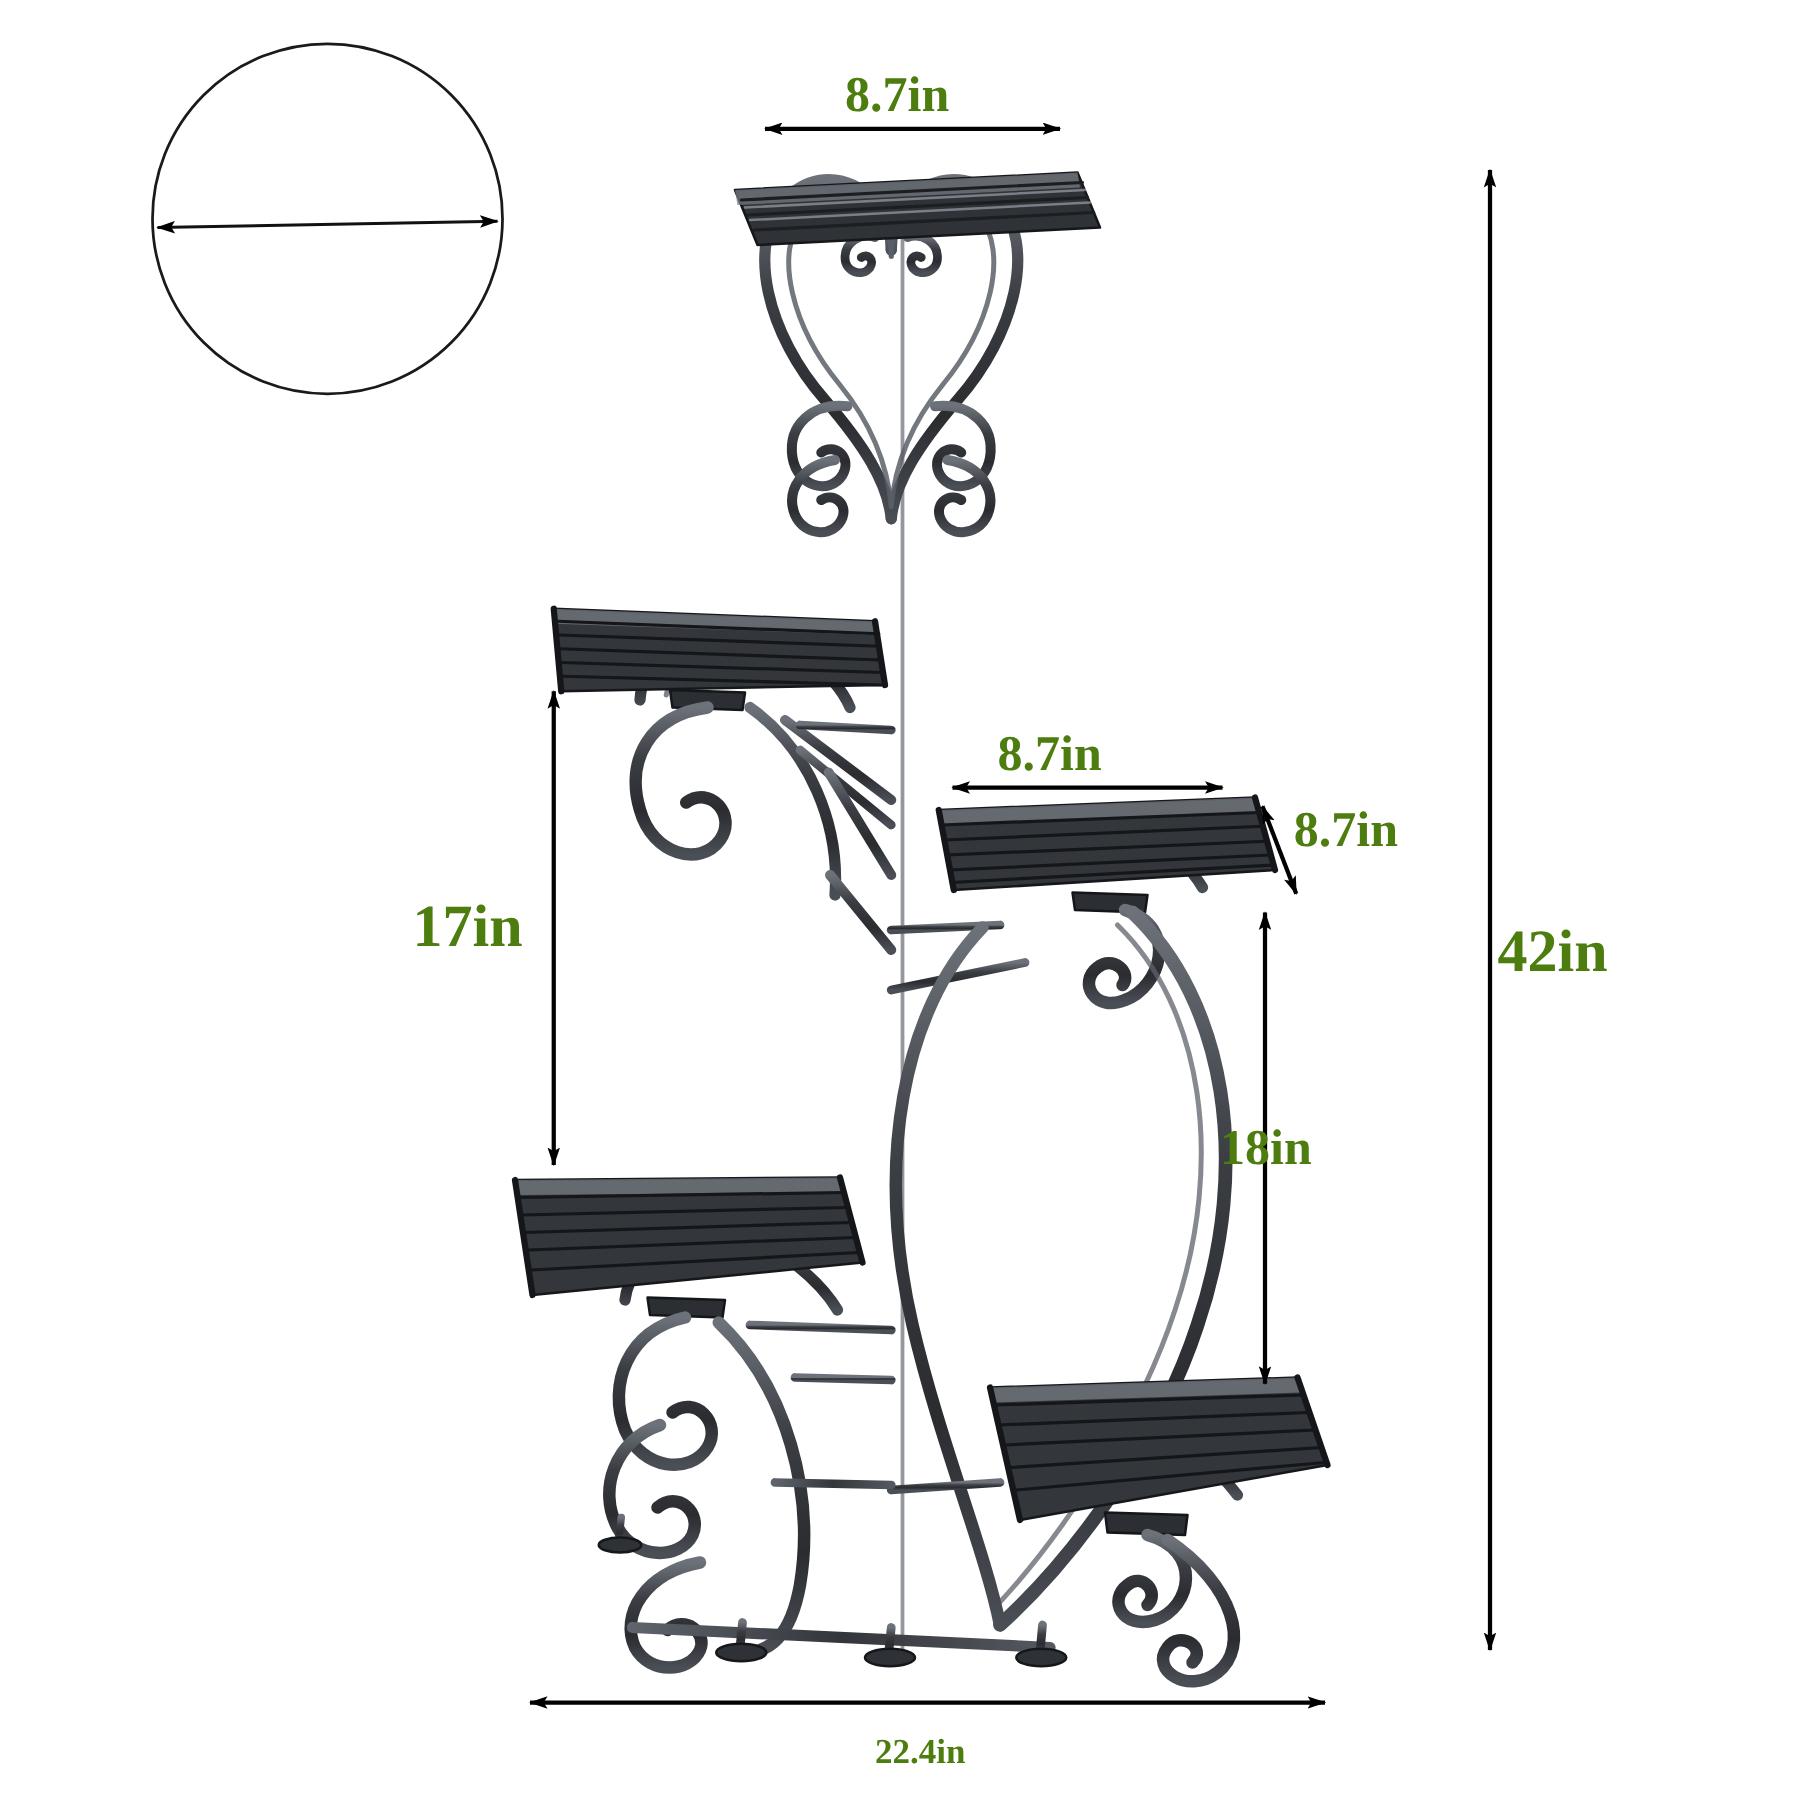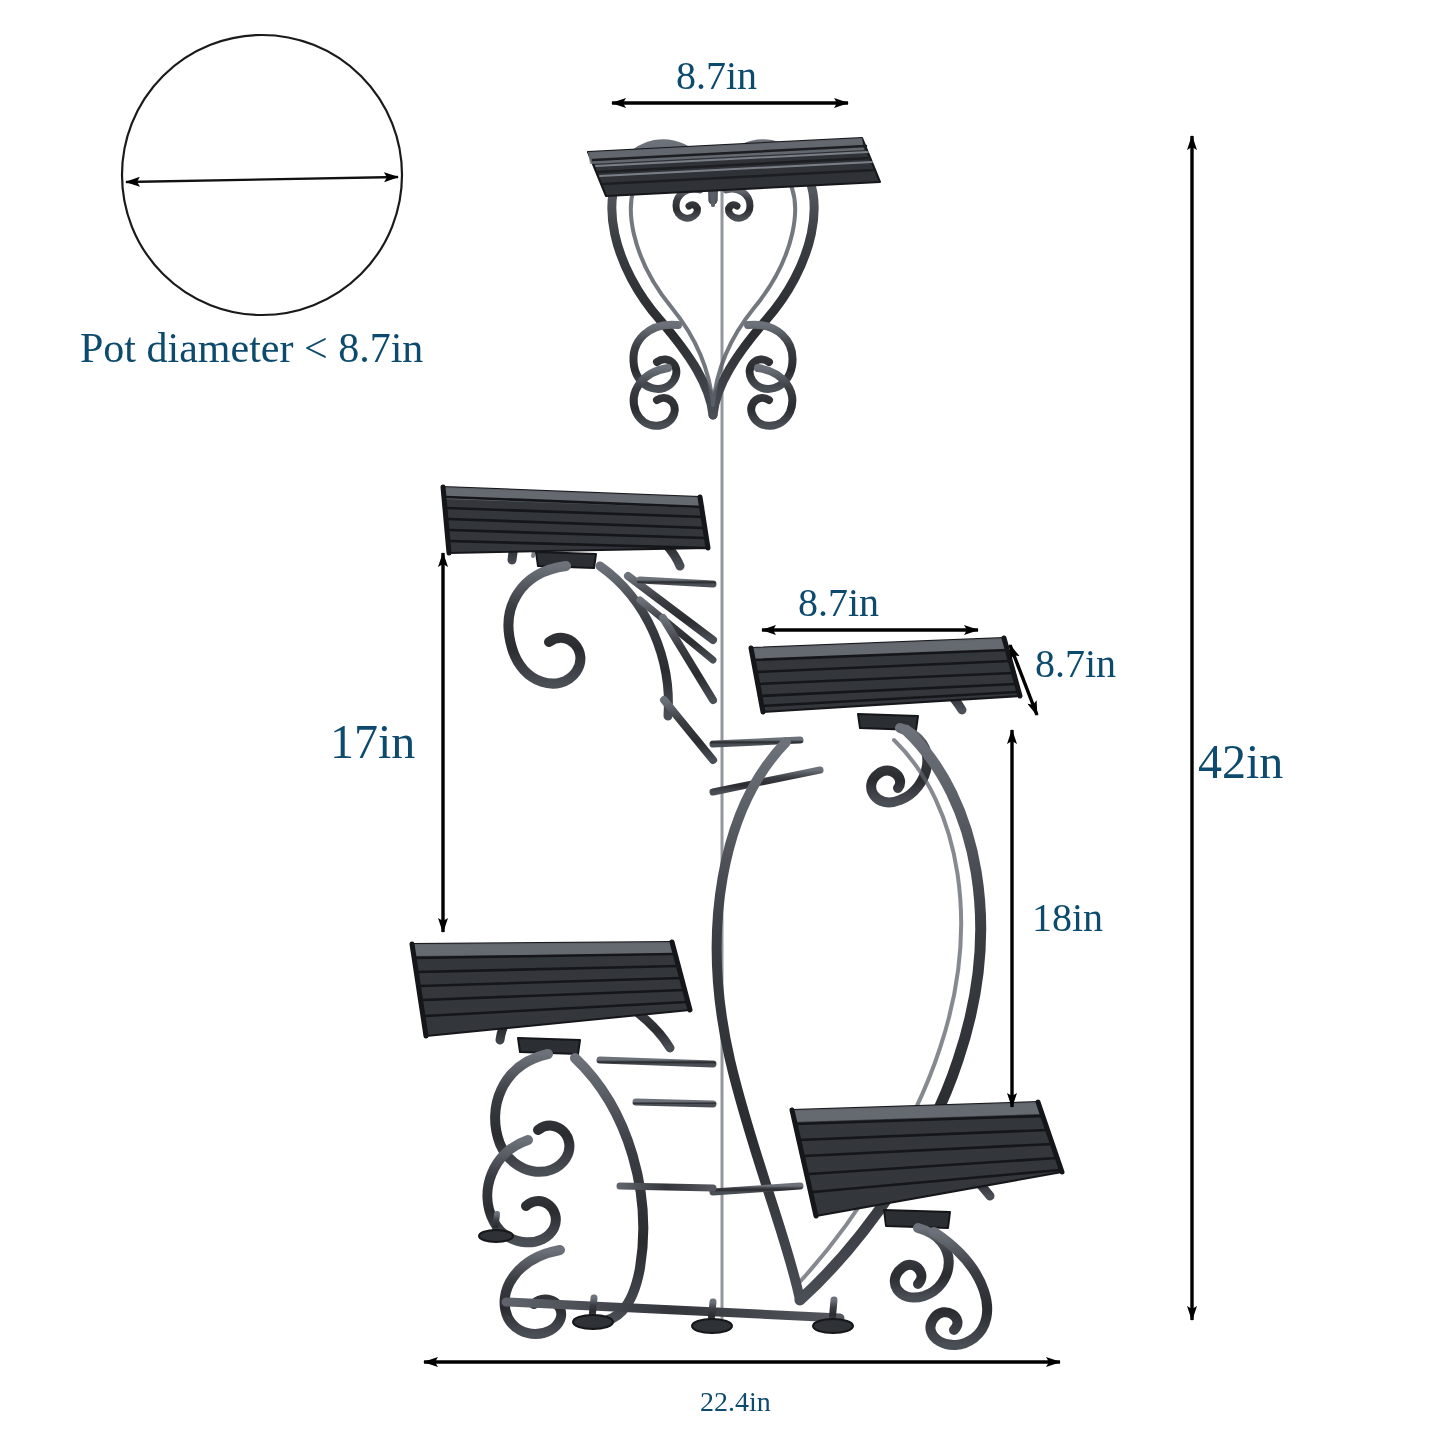--- a/index.html
+++ b/index.html
@@ -1,20 +1,20 @@
 <!DOCTYPE html>
 <html><head>
 <meta charset="utf-8">
 <style>
   html,body{margin:0;padding:0;background:#ffffff;}
   body{width:1445px;height:1445px;position:relative;overflow:hidden;
        font-family:"Liberation Serif","DejaVu Serif",serif;color:#000;}
   #stage{position:absolute;inset:0;width:1445px;height:1445px;}
   .dim-label{position:absolute;font-family:"Liberation Serif","DejaVu Serif",serif;
-             color:#0c4a6e;white-space:nowrap;line-height:1;}
+             color:#4d7c0f;white-space:nowrap;line-height:1;font-weight:bold;}
   svg{position:absolute;left:0;top:0;width:1445px;height:1445px;overflow:visible;}
 </style>
 </head>
 <body>
 
 <div id="stage">
 
   <svg viewBox="0 0 1445 1445">
     <defs>
       <linearGradient id="metal" x1="0" y1="0" x2="0" y2="1">
@@ -207,28 +207,27 @@
       <line x1="612" y1="103" x2="848" y2="103" stroke-width="3.4" marker-end="url(#ah)" marker-start="url(#ahs)"></line>
       <line x1="762" y1="630" x2="978" y2="630" stroke-width="3.4" marker-end="url(#ah)" marker-start="url(#ahs)"></line>
       <line x1="1037" y1="715" x2="1010" y2="645" stroke-width="3.4" marker-end="url(#ah)" marker-start="url(#ahs)"></line>
       <line x1="443" y1="553" x2="443" y2="932" stroke-width="3.4" marker-end="url(#ah)" marker-start="url(#ahs)"></line>
       <line x1="1012" y1="730" x2="1012" y2="1107" stroke-width="3.4" marker-end="url(#ah)" marker-start="url(#ahs)"></line>
       <line x1="1192" y1="136" x2="1192" y2="1320" stroke-width="3.4" marker-end="url(#ah)" marker-start="url(#ahs)"></line>
       <line x1="424" y1="1362" x2="1060" y2="1362" stroke-width="3.4" marker-end="url(#ah)" marker-start="url(#ahs)"></line>
     </g>
   </svg>
 
-  <div class="dim-label" style="left:80px;top:327px;font-size:42px;">Pot diameter &lt; 8.7in</div>
 
   <div class="dim-label" style="left:676px;top:56px;font-size:40px;">8.7in</div>
 
   <div class="dim-label" style="left:798px;top:583px;font-size:40px;">8.7in</div>
 
   <div class="dim-label" style="left:1035px;top:644px;font-size:40px;">8.7in</div>
 
   <div class="dim-label" style="left:330px;top:718px;font-size:48px;">17in</div>
 
-  <div class="dim-label" style="left:1032px;top:898px;font-size:40px;">18in</div>
+  <div class="dim-label" style="left:976px;top:898px;font-size:40px;">18in</div>
 
   <div class="dim-label" style="left:1198px;top:738px;font-size:48px;">42in</div>
 
   <div class="dim-label" style="left:700px;top:1388px;font-size:28px;">22.4in</div>
 </div>
 
 </body></html>

